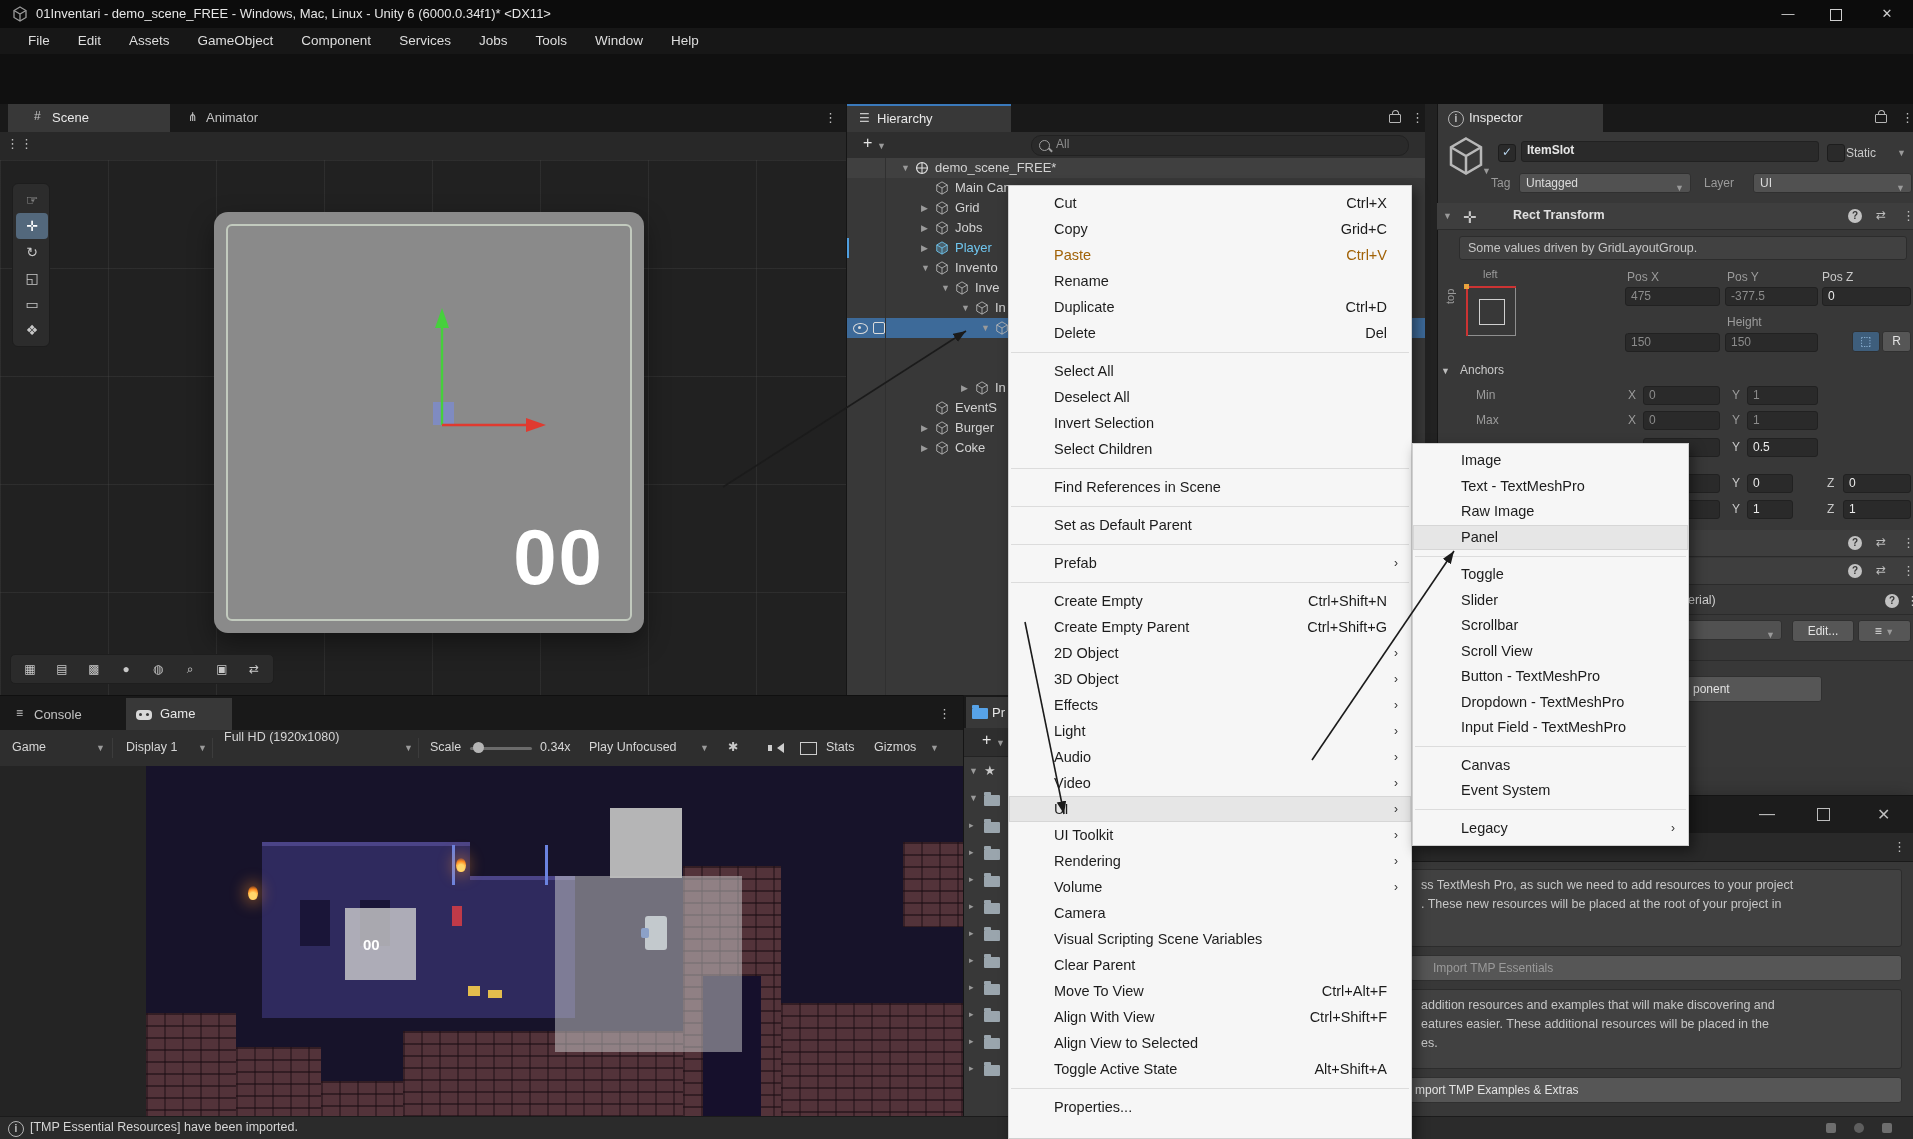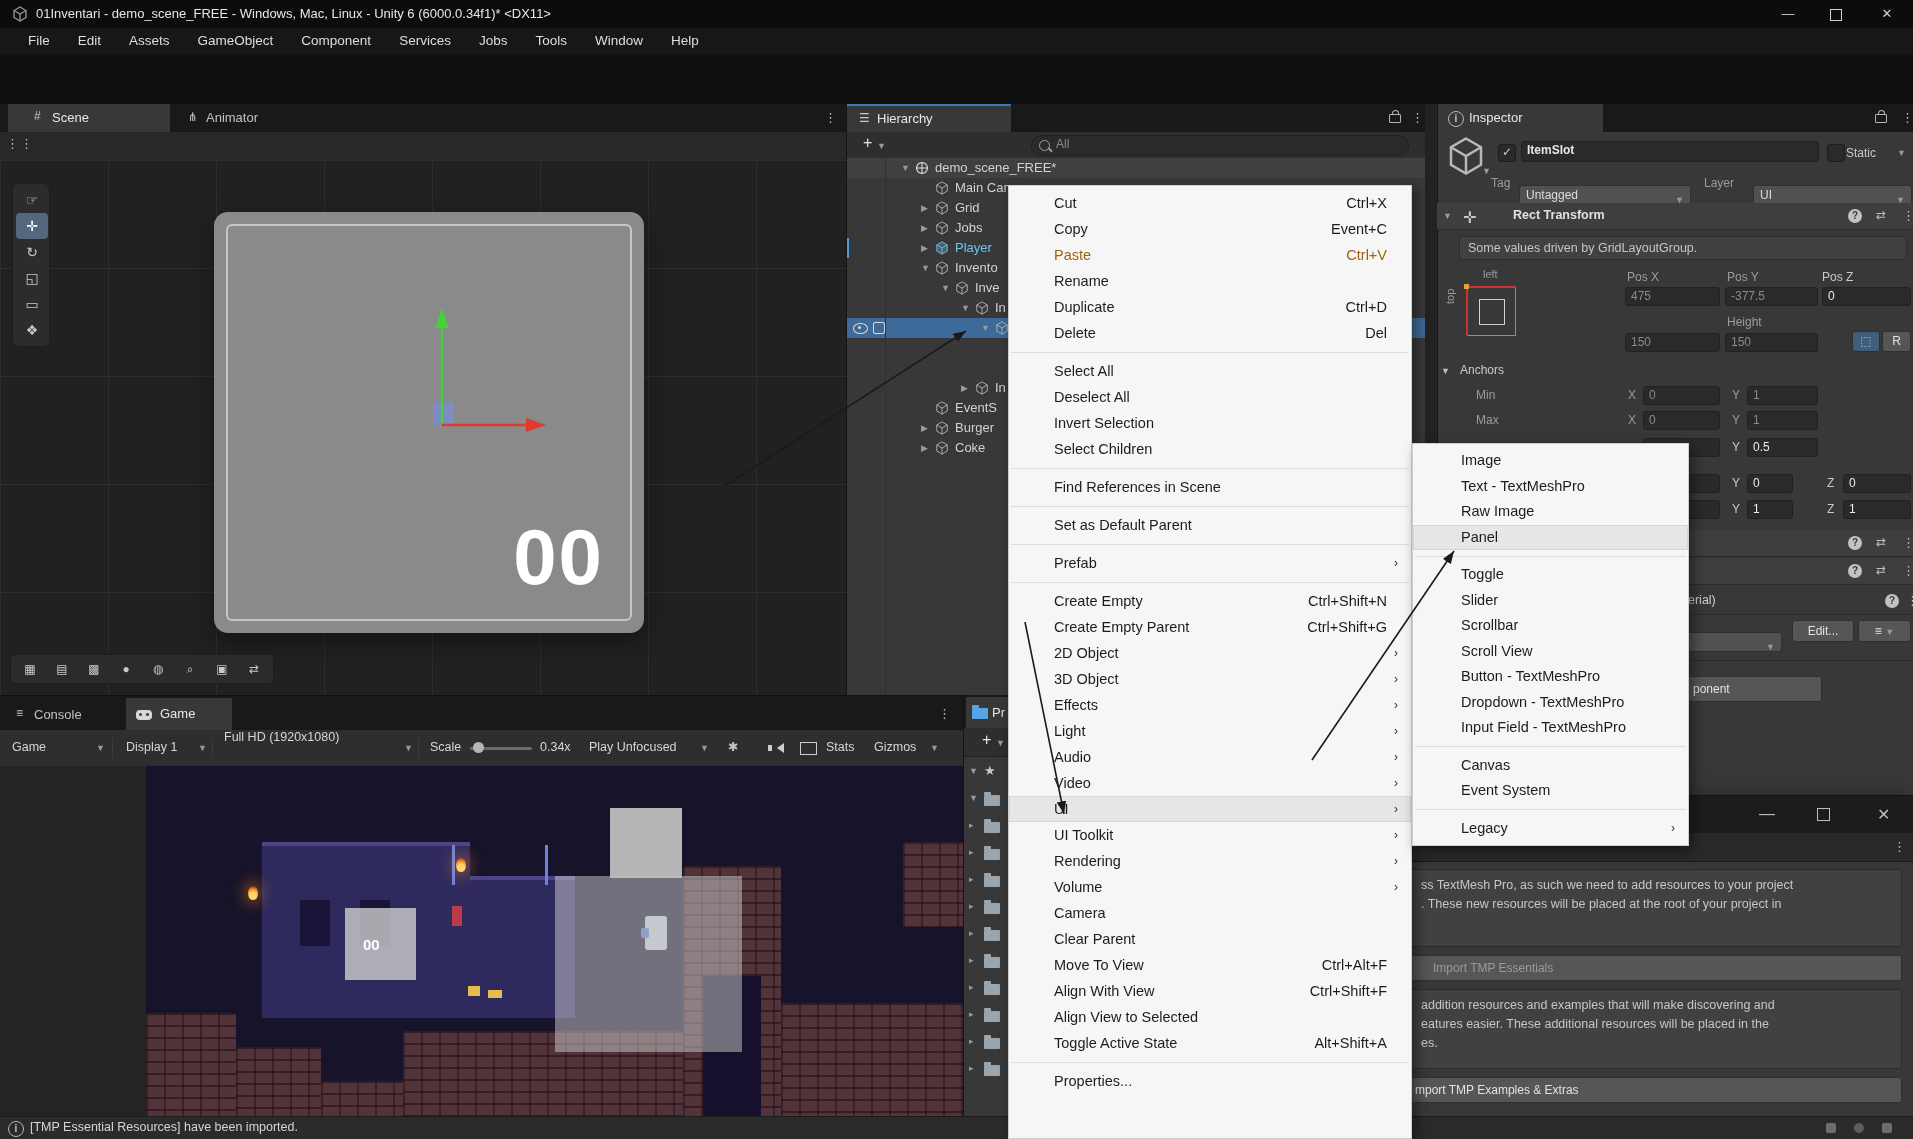--- a/index.html
+++ b/index.html
@@ -42,21 +42,21 @@
   .hbar{position:absolute;left:0;top:0;width:2px;height:20px;background:#4f9fe0;}
   
   .fld{position:absolute;height:19px;background:#2a2a2a;border:1px solid #212121;border-radius:3px;color:#c7c7c7;font-size:12px;line-height:17px;padding:0 5px;box-sizing:border-box;white-space:nowrap;overflow:hidden;}
   .fld.dim{color:#8b8b8b;}
   .fld.bright{color:#ececec;}
   .lbl{position:absolute;color:#9b9b9b;font-size:12px;white-space:nowrap;}
   .lbl.br{color:#c9c9c9;}
   .hdr{position:absolute;left:1437px;width:476px;height:27px;background:#3e3e3e;border-bottom:1px solid #2b2b2b;box-sizing:border-box;}
   .i-help{position:absolute;width:14px;height:14px;border-radius:50%;background:#c2c2c2;color:#383838;font-size:10px;font-weight:bold;text-align:center;line-height:14px;}
   .i-preset{position:absolute;color:#bdbdbd;font-size:12px;}
-  .drop{position:absolute;height:20px;background:#515151;border:1px solid #303030;border-radius:3px;color:#dcdcdc;font-size:12px;line-height:18px;padding:0 6px;box-sizing:border-box;margin-top:12px;}
+  .drop{position:absolute;height:20px;background:#515151;border:1px solid #303030;border-radius:3px;color:#dcdcdc;font-size:12px;line-height:18px;padding:0 6px;box-sizing:border-box;}
   .btn{position:absolute;background:#565656;border:1px solid #303030;border-radius:3px;color:#e2e2e2;font-size:12px;text-align:center;box-sizing:border-box;}
   .chk{position:absolute;width:16px;height:16px;background:#2a2a2a;border:1px solid #1d1d1d;border-radius:3px;color:#b9d6ee;font-size:12px;line-height:15px;text-align:center;}
   
   .ctxmenu{position:absolute;background:#f6f6f6;border:1px solid #cfcfcf;box-shadow:4px 5px 12px rgba(0,0,0,.45);padding:4px 0;box-sizing:border-box;z-index:50;}
   .mi{position:relative;height:26px;line-height:26px;font-size:14.5px;color:#1c1c1c;padding-left:45px;white-space:nowrap;}
   .mi.dis{color:#a16207;}
   .mi.hl{background:#e6e6e6;box-shadow:inset 0 0 0 1px #d6d6d6;}
   .mi-s{position:absolute;right:24px;top:0;}
   .mi-c{position:absolute;right:13px;top:0;font-size:12px;color:#333;}
   .msep{height:1px;background:#dcdcdc;margin:5.5px 2px;}
@@ -641,21 +641,21 @@
   <div class="abs" style="left:0;top:1116px;width:1913px;height:23px;background:#2b2b2b;border-top:1px solid #1b1b1b;z-index:8">
     <span class="i-info" style="left:8px;top:4px">i</span>
     <span class="abs" style="left:30px;top:3px;font-size:12.5px;color:#d6d6d6">[TMP Essential Resources] have been imported.</span>
     <span class="abs" style="left:1826px;top:6px;width:10px;height:10px;background:#6e6e6e;border-radius:2px"></span>
     <span class="abs" style="left:1854px;top:6px;width:10px;height:10px;background:#5e5e5e;border-radius:50%"></span>
     <span class="abs" style="left:1882px;top:6px;width:10px;height:10px;background:#6e6e6e;border-radius:2px"></span>
   </div>
 
   <div class="ctxmenu" id="ctxmenu" style="left:1008px;top:185px;width:404px;height:954px;overflow:hidden">
       <div class="mi"><span class="mi-l">Cut</span><span class="mi-s">Ctrl+X</span></div>
-      <div class="mi"><span class="mi-l">Copy</span><span class="mi-s">Event+C</span></div>
+      <div class="mi"><span class="mi-l">Copy</span><span class="mi-s">Grid+C</span></div>
       <div class="mi dis"><span class="mi-l">Paste</span><span class="mi-s">Ctrl+V</span></div>
       <div class="mi"><span class="mi-l">Rename</span></div>
       <div class="mi"><span class="mi-l">Duplicate</span><span class="mi-s">Ctrl+D</span></div>
       <div class="mi"><span class="mi-l">Delete</span><span class="mi-s">Del</span></div>
       <div class="msep"></div>
       <div class="mi"><span class="mi-l">Select All</span></div>
       <div class="mi"><span class="mi-l">Deselect All</span></div>
       <div class="mi"><span class="mi-l">Invert Selection</span></div>
       <div class="mi"><span class="mi-l">Select Children</span></div>
       <div class="msep"></div>
@@ -671,20 +671,21 @@
       <div class="mi"><span class="mi-l">3D Object</span><span class="mi-c">›</span></div>
       <div class="mi"><span class="mi-l">Effects</span><span class="mi-c">›</span></div>
       <div class="mi"><span class="mi-l">Light</span><span class="mi-c">›</span></div>
       <div class="mi"><span class="mi-l">Audio</span><span class="mi-c">›</span></div>
       <div class="mi"><span class="mi-l">Video</span><span class="mi-c">›</span></div>
       <div class="mi hl"><span class="mi-l">UI</span><span class="mi-c">›</span></div>
       <div class="mi"><span class="mi-l">UI Toolkit</span><span class="mi-c">›</span></div>
       <div class="mi"><span class="mi-l">Rendering</span><span class="mi-c">›</span></div>
       <div class="mi"><span class="mi-l">Volume</span><span class="mi-c">›</span></div>
       <div class="mi"><span class="mi-l">Camera</span></div>
+      <div class="mi"><span class="mi-l">Visual Scripting Scene Variables</span></div>
       <div class="mi"><span class="mi-l">Clear Parent</span></div>
       <div class="mi"><span class="mi-l">Move To View</span><span class="mi-s">Ctrl+Alt+F</span></div>
       <div class="mi"><span class="mi-l">Align With View</span><span class="mi-s">Ctrl+Shift+F</span></div>
       <div class="mi"><span class="mi-l">Align View to Selected</span></div>
       <div class="mi"><span class="mi-l">Toggle Active State</span><span class="mi-s">Alt+Shift+A</span></div>
       <div class="msep"></div>
       <div class="mi"><span class="mi-l">Properties...</span></div>
     </div>
   <div class="ctxmenu" id="uimenu" style="left:1412px;top:443px;width:277px;z-index:51">
       <div class="mi"><span class="mi-l">Image</span></div>

